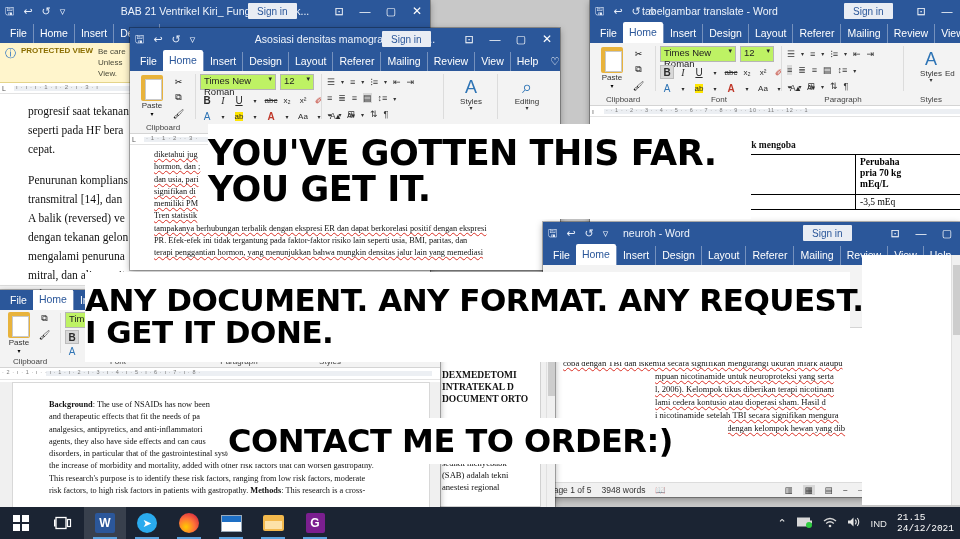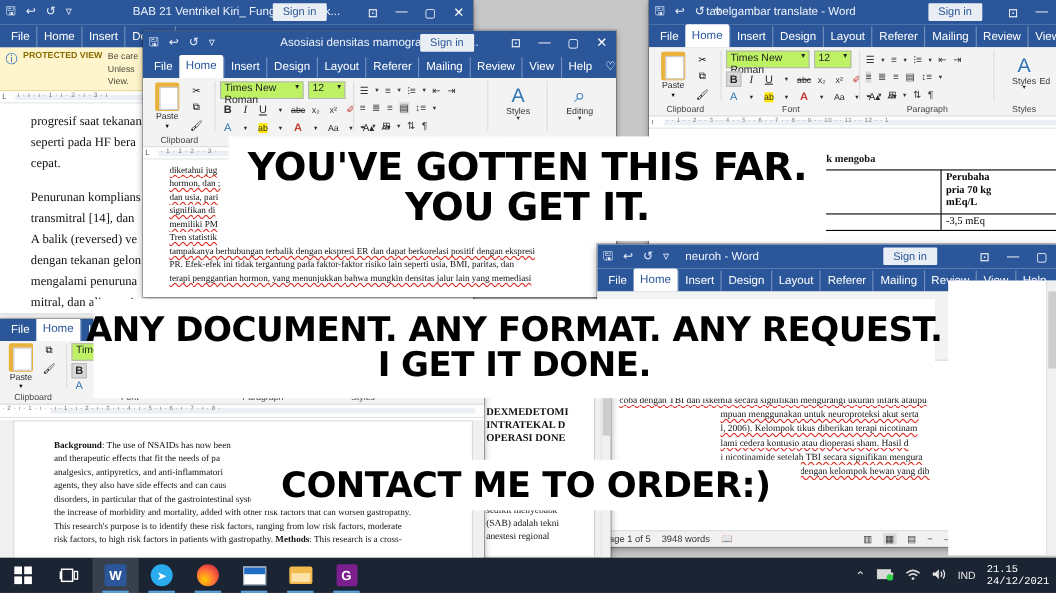--- a/index.html
+++ b/index.html
@@ -69,21 +69,21 @@
   .doc-txt { font-family:"Liberation Serif", serif; color:#111; }
   .sq { text-decoration:underline wavy #d93025; text-decoration-skip-ink:none; }
   .statusbar { position:absolute; left:0; right:0; bottom:0; height:15px; background:#f1f1f1;
                border-top:1px solid #dcdcdc; display:flex; align-items:center;
                font-size:8.5px; color:#333; padding:0 5px; gap:10px; }
   .vscroll { position:absolute; right:0; width:9px; background:#f0f0f0; border-left:1px solid #e0e0e0; }
   .vthumb { position:absolute; left:1px; width:7px; background:#cdcdcd; }
 
   
   .ad { position:absolute; background:#fff; display:flex; flex-direction:column;
-        align-items:center; justify-content:center; }
+        align-items:flex-start; justify-content:center; }
   .ad div { font-family:"DejaVu Sans", sans-serif; font-weight:bold; color:#000;
             white-space:nowrap; letter-spacing:-0.5px; line-height:1.02; }
 
   
   .taskbar { position:absolute; left:0; bottom:0; width:960px; height:32px; background:#1b2433; display:flex;
              align-items:center; }
   .tbi { width:42px; height:32px; display:flex; align-items:center; justify-content:center; position:relative; }
   .tbi.run:after { content:""; position:absolute; bottom:0; left:9px; width:24px; height:2px; background:#5ba3e0; }
   .tbi.active { background:rgba(255,255,255,.13); }
   .tray { position:absolute; right:6px; top:0; height:32px; display:flex; align-items:center; gap:10px;
@@ -516,21 +516,21 @@
           <span class="ca">▾</span>
         </div>
       </div>
     </div>
 
     <div class="page" style="position:absolute; left:10px; top:106px; right:0; bottom:15px; background:#fff;">
       <div class="doc-txt" style="position:absolute; right:8px; top:2px; font-size:9.5px; font-weight:bold;">raumatis (TBI)</div>
       <div class="doc-txt" style="padding:16px 4px 0 10px; font-size:8.6px; line-height:13px; text-align:justify;">
         <div class="sq">Beberapa  studi  telah  menunjukkan  bahwa  adminsitrasi  nicotinamide  (vitamin B3)</div>
         <div class="sq">coba  dengan  TBI  dan  iskemia  secara  signifikan  mengurangi  ukuran  infark  ataupu</div>
-        <div class="sq" style="margin-left:92px;">mpuan menggunakan untuk neuroproteksi akut serta</div>
+        <div class="sq" style="margin-left:92px;">mpuan nicotinamide untuk neuroproteksi yang serta</div>
         <div class="sq" style="margin-left:92px;">l, 2006). Kelompok tikus diberikan terapi nicotinam</div>
         <div class="sq" style="margin-left:92px;">lami  cedera  kontusio  atau  dioperasi  sham.  Hasil  d</div>
         <div class="sq" style="margin-left:92px;">i nicotinamide setelah TBI secara signifikan mengura</div>
         <div class="sq">neuron pada korteks yang cedera dibandingkan dengan kelompok hewan yang dib</div>
       </div>
     </div>
 
     <div class="statusbar">
       <span>Page 1 of 5</span>
       <span>3948 words</span>
@@ -547,21 +547,21 @@
       <span>100</span>
     </div>
   </div>
 
   <div class="win" style="left:425px; top:352px; width:130px; height:155px; background:#f0f0f0;">
     <div style="position:absolute;left:0;top:0;width:10px;bottom:0;background:#eee;border-right:1px solid #ddd;"></div>
     <div class="page" style="position:absolute;left:12px;top:8px;right:14px;bottom:0;background:#fff;border:1px solid #d0d0d0;">
       <div class="doc-txt" style="padding:8px 3px 0 4px; font-size:9.5px; font-weight:bold; line-height:12px;">
         <div>DEXMEDETOMI</div>
         <div>INTRATEKAL  D</div>
-        <div>OPERASI DONE</div>
+        <div>DOCUMENT ORTO</div>
       </div>
       <div class="doc-txt" style="padding:52px 3px 0 4px; font-size:8.6px; line-height:12px;">
         <div>sedikit menyebabk</div>
         <div>(SAB) adalah tekni</div>
         <div>anestesi  regional</div>
       </div>
     </div>
     <div class="vscroll" style="top:0;bottom:0;right:0;">
       <div class="vthumb" style="top:4px;height:40px;"></div>
     </div>

